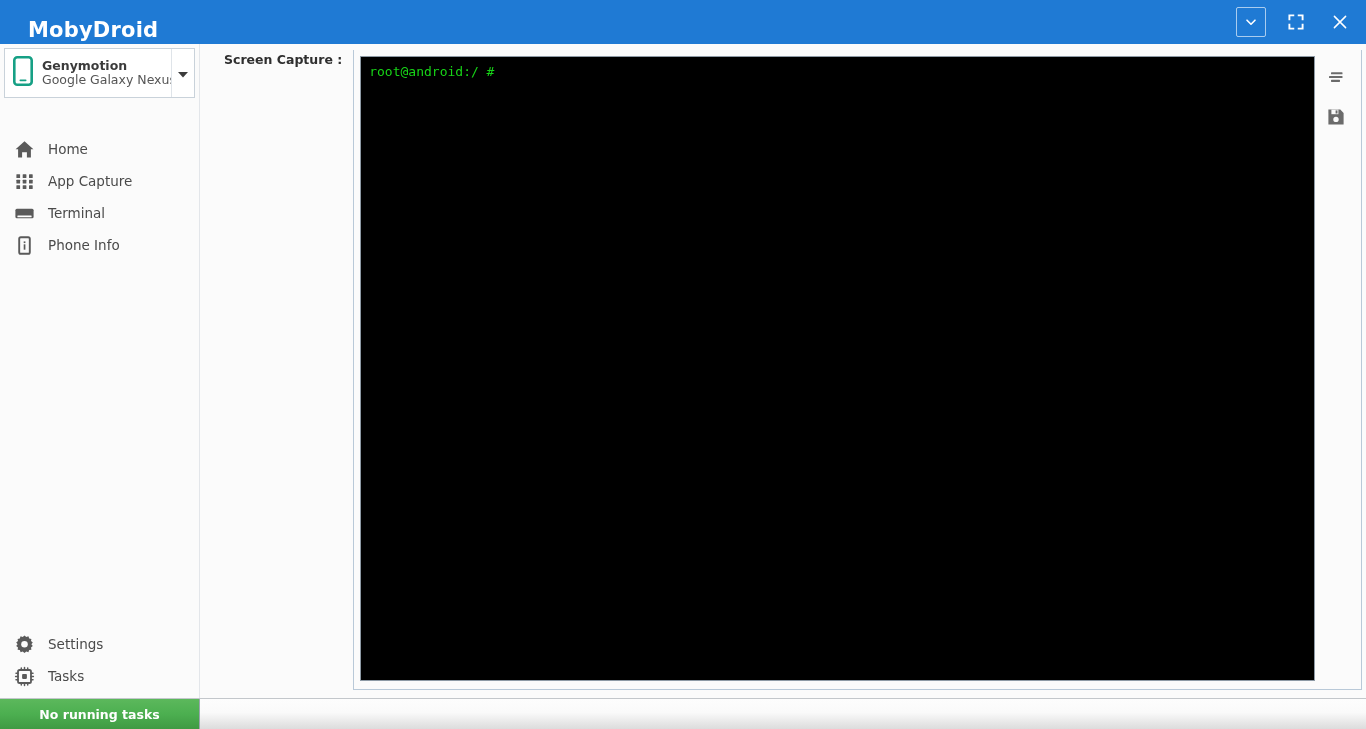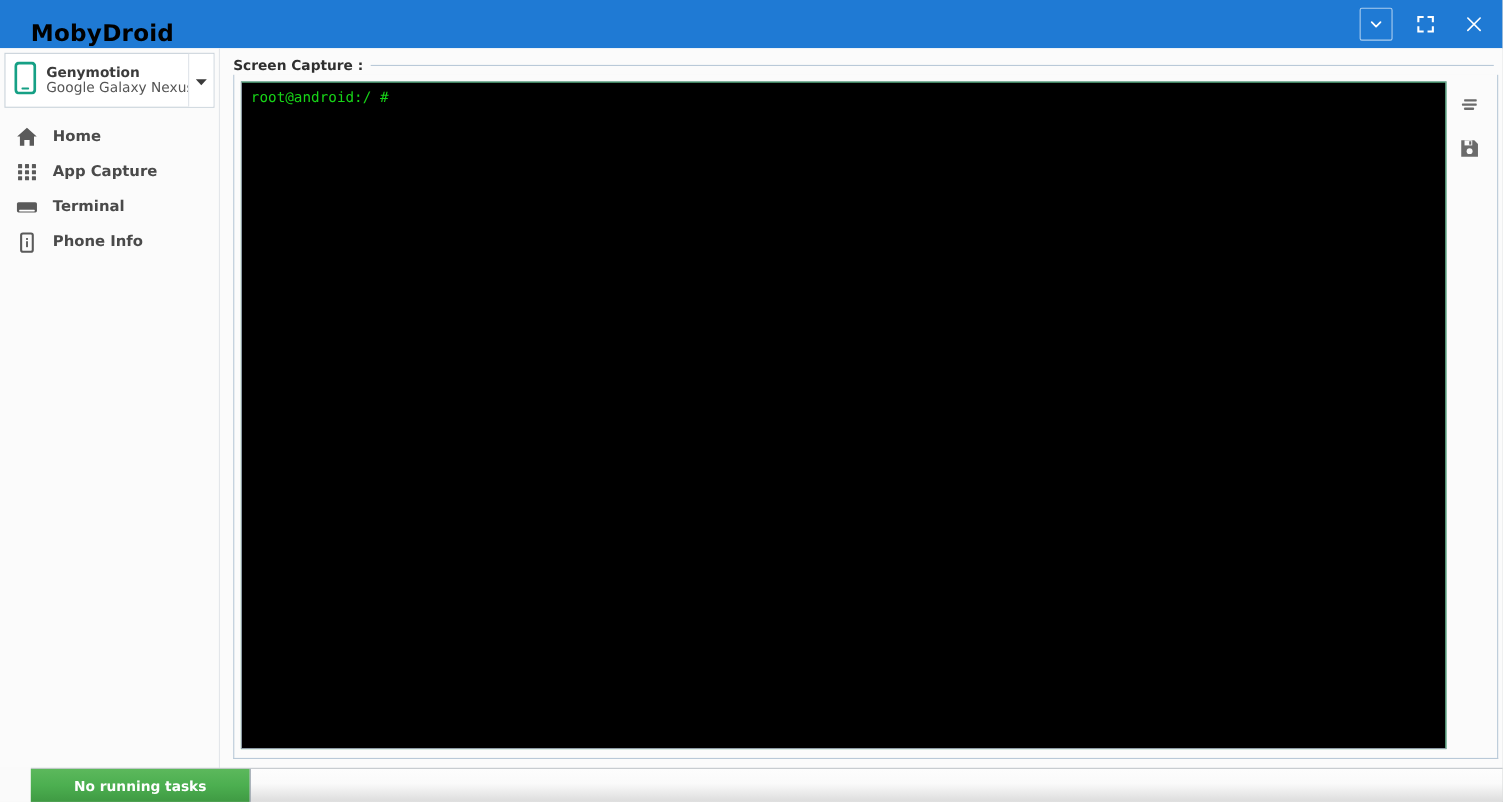--- a/index.html
+++ b/index.html
@@ -27,21 +27,21 @@
     height: 44px;
     min-height: 44px;
     background: #1f7ad4;
     display: flex;
     align-items: center;
     justify-content: space-between;
     padding: 0 12px 0 28px;
     box-sizing: border-box;
   }
   .app-title {
-    color: #000000;
+    color: #ffffff;
     font-size: 21px;
     font-weight: bold;
     letter-spacing: 0.2px;
     font-family: "DejaVu Sans", "Liberation Sans", sans-serif;
     margin-top: 16px;
   }
   .win-controls {
     display: flex;
     align-items: center;
     gap: 16px;
@@ -70,20 +70,21 @@
 
   
   .sidebar {
     width: 200px;
     min-width: 200px;
     background: #fbfbfb;
     display: flex;
     flex-direction: column;
     border-right: 1px solid #e3e6ea;
     box-sizing: border-box;
+    gap: 25px;
   }
 
   .device-select {
     margin: 4px 4px 0 4px;
     height: 50px;
     border: 1px solid #c9d2da;
     background: #ffffff;
     display: flex;
     align-items: stretch;
     box-sizing: border-box;
@@ -134,42 +135,42 @@
   .nav-icon {
     width: 22px;
     height: 22px;
     display: flex;
     align-items: center;
     justify-content: center;
     flex: none;
   }
   .nav-label {
     font-size: 13.5px;
-    font-weight: bold;
+    font-weight: normal;
     color: #4a4a4a;
     white-space: nowrap;
   }
 
   
   .content {
     flex: 1;
     min-width: 0;
     display: flex;
     flex-direction: column;
     background: #fbfbfb;
     padding: 0 0 0 12px;
     box-sizing: border-box;
   }
 
   .group-box {
     flex: 1;
     min-height: 0;
-    margin: 6px 4px 8px 0;
-    display: flex;
-    flex-direction: column;
+    margin: 6px 4px 8px 12px;
+    display: flex;
+    flex-direction: row;
     position: relative;
   }
   .group-title-row {
     display: flex;
     align-items: center;
     height: 18px;
     gap: 7px;
     padding-right: 4px;
   }
   .group-title {
@@ -237,21 +238,20 @@
 
   
   .statusbar {
     height: 31px;
     min-height: 31px;
     display: flex;
     align-items: stretch;
     background: linear-gradient(to bottom, #fdfdfd 0%, #fafafa 45%, #dcdcdc 100%);
     border-top: 1px solid #c3c7cb;
     box-sizing: border-box;
-    margin-left: 28px;
   }
   .task-status {
     width: 200px;
     min-width: 200px;
     background: linear-gradient(to bottom, #5cb85c 0%, #4caf50 50%, #3f9a43 100%);
     color: #ffffff;
     font-size: 12.5px;
     font-weight: bold;
     display: flex;
     align-items: center;
@@ -386,20 +386,49 @@
               <rect x="9.7" y="9.3" width="1.7" height="5.4" fill="#5a5a5a"></rect>
             </svg>
           </span>
           <span class="nav-label">Phone Info</span>
         </div>
 
       </div>
 
       <div class="nav-spacer"></div>
 
+      <div class="nav-bottom">
+
+        <div class="nav-item">
+          <span class="nav-icon">
+            <svg width="21" height="21" viewBox="0 0 21 21">
+              <path d="M10.5 1.6 L12.3 3.0 L14.4 2.3 L15.2 4.5 L17.4 4.9 L17.0 7.1 L18.8 8.5 L17.4 10.3 L18.8 12.1 L17.0 13.5 L17.4 15.7 L15.2 16.1 L14.4 18.3 L12.3 17.6 L10.5 19.0 L8.7 17.6 L6.6 18.3 L5.8 16.1 L3.6 15.7 L4.0 13.5 L2.2 12.1 L3.6 10.3 L2.2 8.5 L4.0 7.1 L3.6 4.9 L5.8 4.5 L6.6 2.3 L8.7 3.0 Z" fill="#5a5a5a"></path>
+              <circle cx="10.5" cy="10.3" r="3.3" fill="#fbfbfb"></circle>
+            </svg>
+          </span>
+          <span class="nav-label">Settings</span>
+        </div>
+
+        <div class="nav-item">
+          <span class="nav-icon">
+            <svg width="21" height="21" viewBox="0 0 21 21">
+              <g stroke="#5a5a5a" stroke-width="1.5" stroke-linecap="round">
+                <path d="M7.3 2.0 V4.0 M10.5 1.6 V4.0 M13.7 2.0 V4.0"></path>
+                <path d="M7.3 17.0 V19.0 M10.5 17.0 V19.4 M13.7 17.0 V19.0"></path>
+                <path d="M2.0 7.3 H4.0 M1.6 10.5 H4.0 M2.0 13.7 H4.0"></path>
+                <path d="M17.0 7.3 H19.0 M17.0 10.5 H19.4 M17.0 13.7 H19.0"></path>
+              </g>
+              <rect x="4.0" y="4.0" width="13.0" height="13.0" rx="1.6" fill="none" stroke="#5a5a5a" stroke-width="1.8"></rect>
+              <rect x="8.1" y="8.1" width="4.8" height="4.8" rx="0.8" fill="#5a5a5a"></rect>
+            </svg>
+          </span>
+          <span class="nav-label">Tasks</span>
+        </div>
+
+      </div>
     </div>
 
     <div class="content">
 
       <div class="group-box">
         <div class="group-title-row">
           <span class="group-title">Screen Capture :</span>
           <span class="group-rule"></span>
         </div>
 

